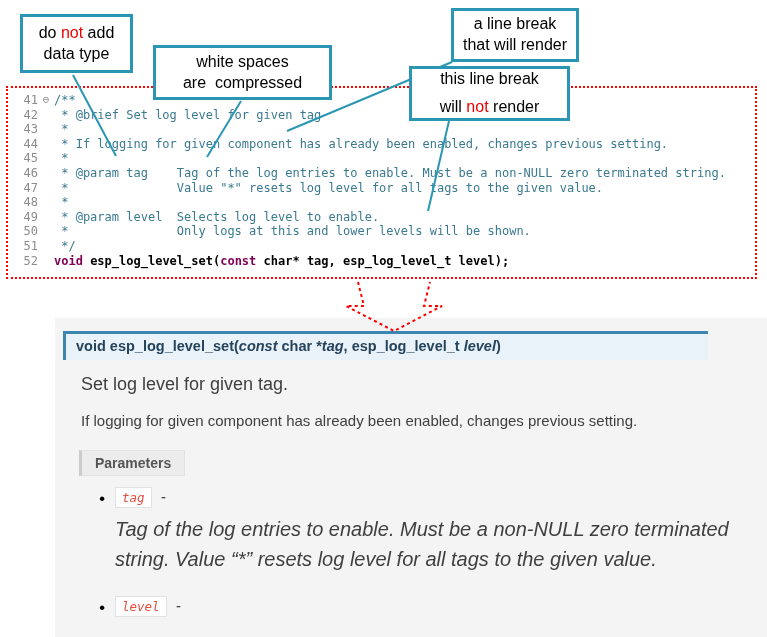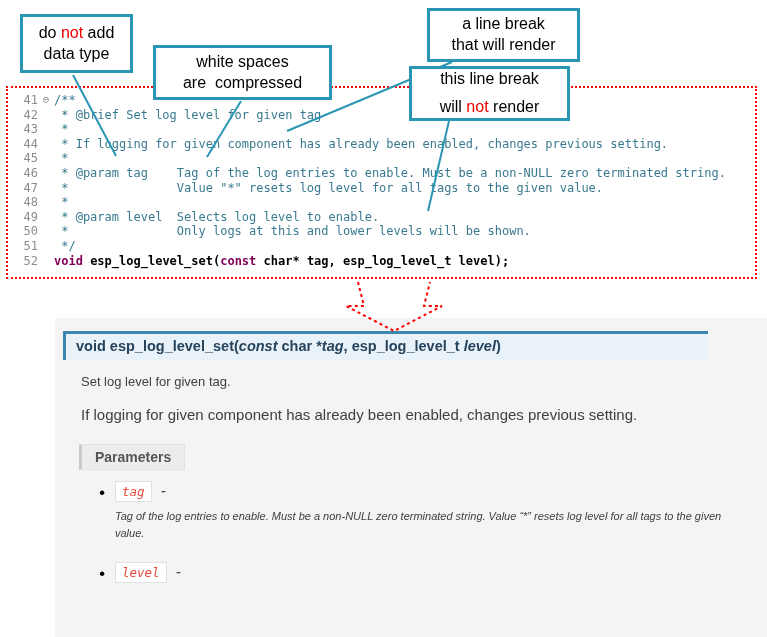--- a/index.html
+++ b/index.html
@@ -12,21 +12,21 @@
   .callout {
     position: absolute; background: #fff;
     border: 3px solid var(--callout-border, #2b96b4);
     display: flex; flex-direction: column; align-items: center; justify-content: center;
     text-align: center; font-size: 16px; line-height: 1.3; color: #000; z-index: 5;
   }
   .callout .cline { white-space: pre; }
   .red { color: var(--accent-red, #ee0000); }
   #callout-no-datatype   { left: 20px;  top: 14px; width: 113px; height: 59px; }
   #callout-whitespace    { left: 153px; top: 45px; width: 179px; height: 55px; }
-  #callout-break-render  { left: 427px; top: 8px;  width: 153px; height: 54px; }
+  #callout-break-render  { left: 451px; top: 8px;  width: 128px; height: 54px; }
   #callout-break-norender{ left: 409px; top: 66px; width: 161px; height: 55px; justify-content: space-between; }
 
   
   .overlay { position: absolute; left: 0; top: 0; width: 767px; height: 637px; z-index: 4; pointer-events: none; }
   .connector { stroke: var(--connector, #2b96b4); stroke-width: 2; }
   .arrow { stroke: var(--dotted-red, #ff0000); stroke-width: 2; fill: none; stroke-dasharray: 3 3.2; }
 
   
   .code-box {
     position: absolute; left: 6px; top: 86px; width: 751px; height: 193px;
@@ -46,36 +46,36 @@
     background: var(--panel-bg, #f4f4f4); z-index: 0; padding: 13px 12px 0 8px; color: #404040;
   }
   .sig {
     width: 645px; background: var(--sig-bg, #e9f2f9);
     border-top: 3px solid var(--sig-accent, #3c87b0);
     border-left: 3px solid var(--sig-accent, #3c87b0);
     padding: 4px 10px 5px; font-size: 14.5px; line-height: 17px; color: #26435c;
   }
   .sig-b  { font-weight: bold; }
   .sig-bi { font-weight: bold; font-style: italic; }
-  .brief { margin: 14px 0 0 18px; font-size: 13px; }
+  .brief { margin: 14px 0 0 18px; font-size: 18px; }
   .desc  { margin: 17px 0 0 18px; font-size: 15px; }
   .params-label {
     display: inline-block; margin: 21px 13px 0 16px;
     background: #ececec; border: 1px solid #e2e2e2; border-left: 3px solid #cbcbcb;
     padding: 4px 13px; font-size: 14px; font-weight: bold; color: #555;
   }
   ul.params { list-style: none; margin: 12px 4px 0 0; padding-left: 52px; font-style: italic; }
   li.param { position: relative; margin-bottom: 22px; }
   li.param::before { content: "\2022"; position: absolute; left: -16px; top: 1px; color: #000; font-size: 17px; }
   .chip {
     font-family: "DejaVu Sans Mono", monospace; font-size: 12.5px;
     color: var(--param-red, #e74c3c); background: #fff; border: 1px solid #dfe2e5; padding: 2px 6px;
   }
   .sep { font-size: 15px; color: #404040; margin-left: 5px; }
-  .pdesc { margin-top: 8px; font-size: 11px; line-height: 1.52; max-width: 630px; }
+  .pdesc { margin-top: 8px; font-size: 20px; line-height: 1.52; max-width: 630px; }
 </style>
 </head>
 <body>
 
 <div class="canvas">
 
   <div class="code-box">
     <div>
         <div class="cl"><span class="ln">41</span><span class="fold">⊖</span><span class="ct"><span class="seg-cm">/**</span></span></div>
         <div class="cl"><span class="ln">42</span><span class="fold"> </span><span class="ct"><span class="seg-cm"> * @brief Set log level for given tag</span></span></div>

